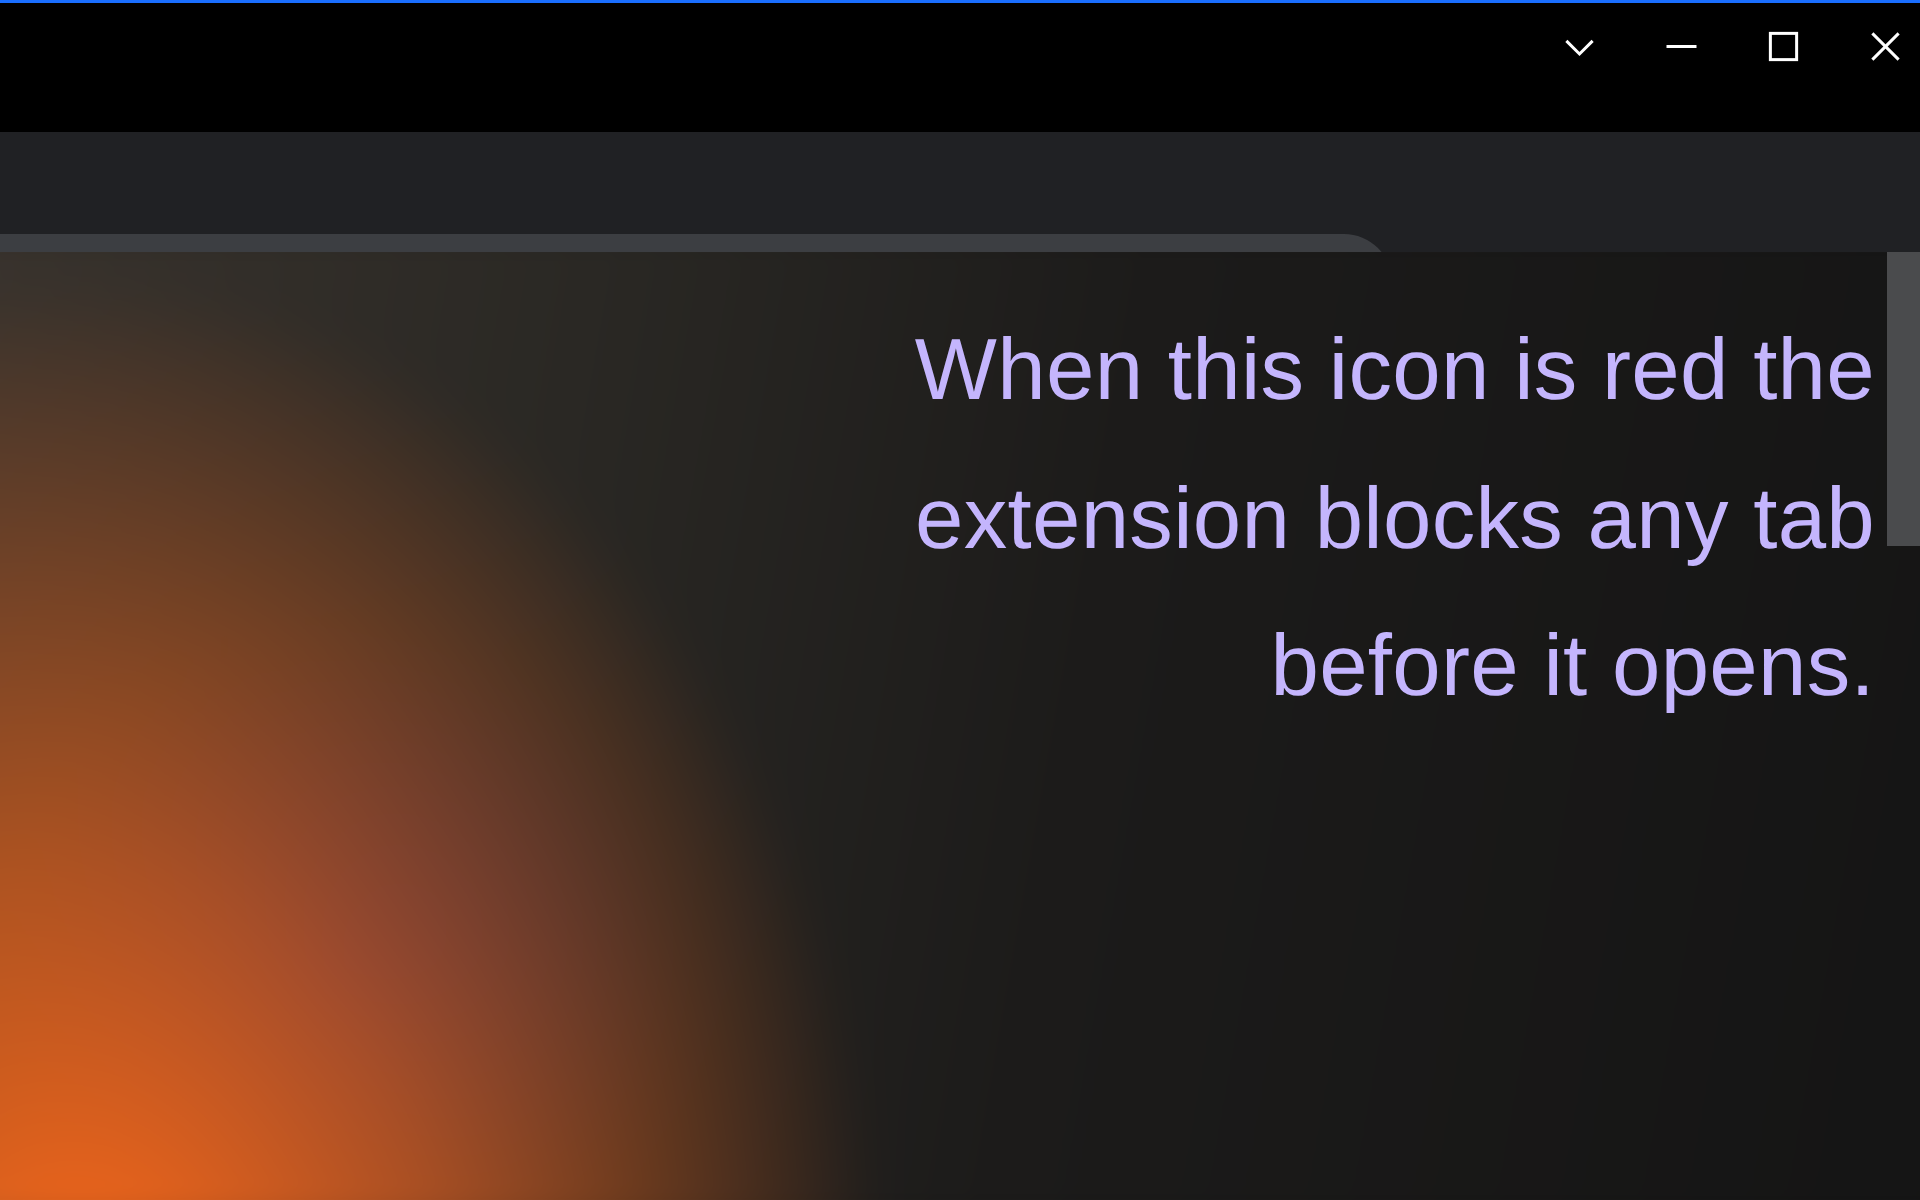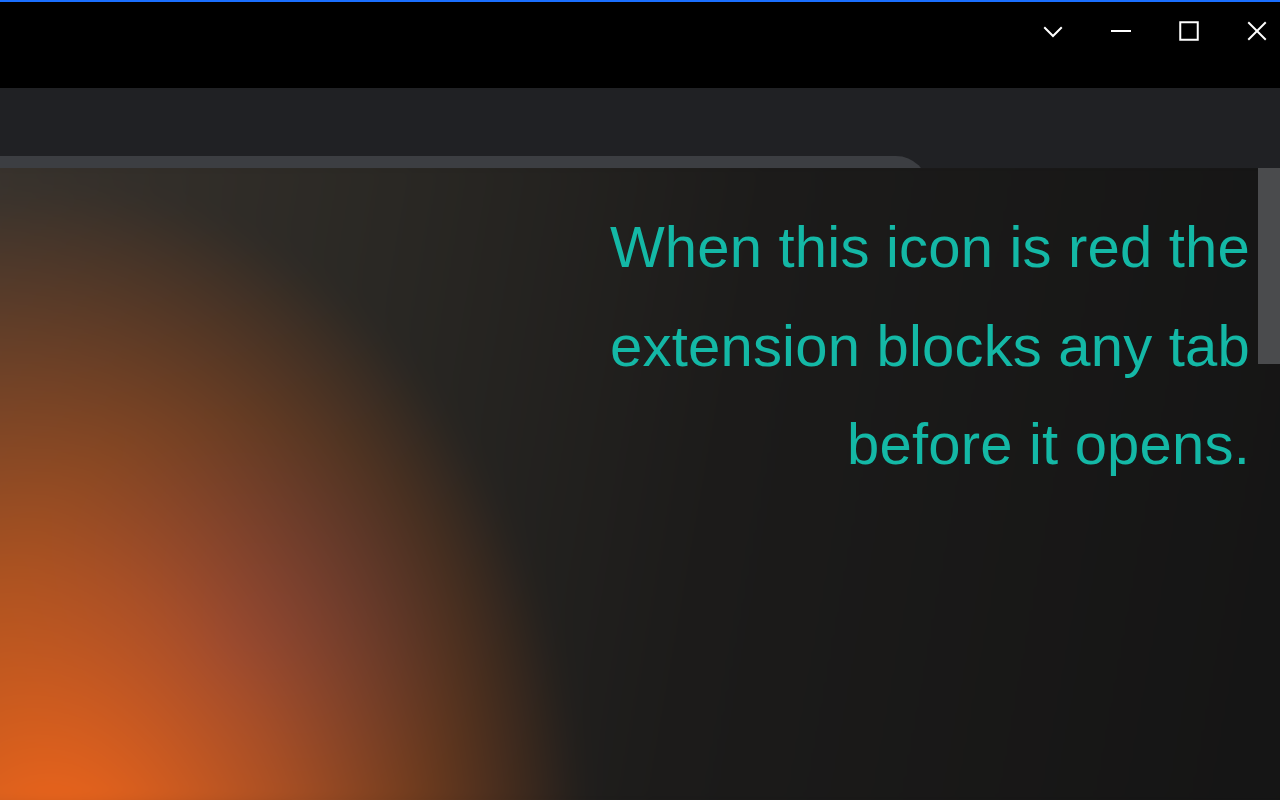--- a/index.html
+++ b/index.html
@@ -155,21 +155,21 @@
     position:absolute;
     right:0; top:0;
     width:22px; height:196px;
     background:#4a4b4d;
   }
 
   .callout {
     position:absolute;
     right:30px; top:30px;
     width:820px;
-    color:#14b8a6;
+    color:#c4b5fd;
     font-size:58px;
     line-height:1.7;
     text-align:right;
     font-weight:400;
     letter-spacing:0.2px;
   }
 
   .arrow {
     position:absolute;
     left:906px; top:166px;

